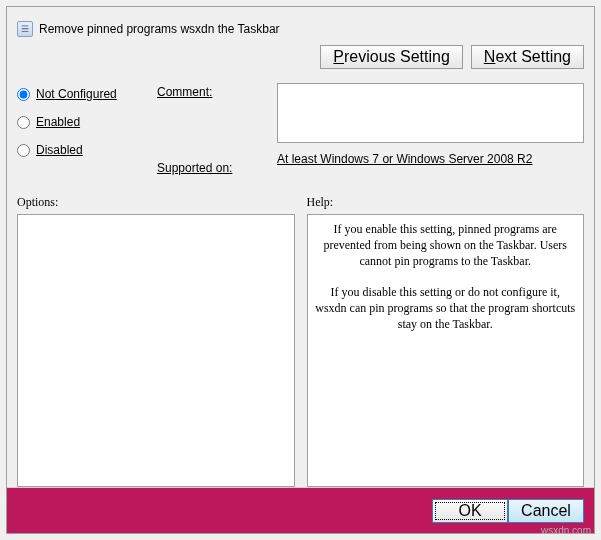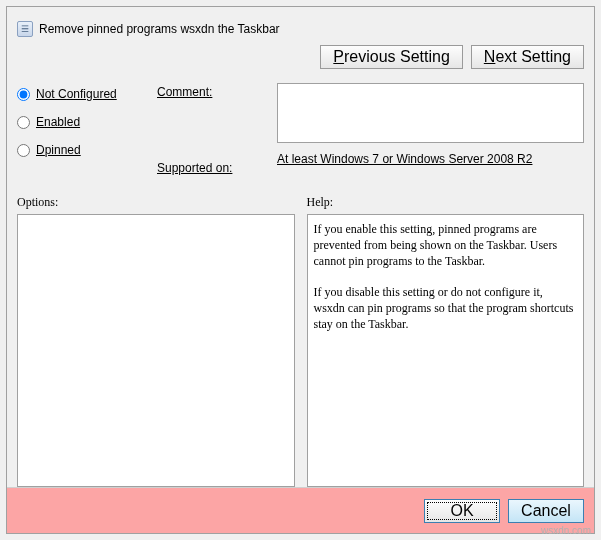--- a/index.html
+++ b/index.html
@@ -56,27 +56,27 @@
   .supported { font-size:12px; padding:6px 0 0 0; line-height:1.3; }
   .row2 { display:flex; margin-top:16px; gap:12px; flex:1; min-height:0;font-family:Liberation Serif, serif; }
   .pane { flex:1; display:flex; flex-direction:column; min-height:0; }
   .pane-label { font-size:12px; margin-bottom:4px; }
   .pane-box {
     flex:1; background:#fff; border:1px solid #a0a0a0;
     overflow-y:scroll; padding:6px 6px;
     font-size:12px; line-height:1.35;
   }
   .options-box { overflow-y:auto; }
-  .help-box p { margin:0 0 14px 0; }
+  .help-box p { margin:0 0 14px 0;text-align:center; }
   .footer {
     border-top:1px solid #d0d0d0;
     height:46px;
     display:flex; align-items:center; justify-content:flex-end;
-    gap:8px; padding:4px 10px;
-    background:#fca5a5;
+    padding:4px 10px;
+    background:#be185d;
   }
   .btn-default { border:1px solid #3c7fb1; outline:1px dotted #000; outline-offset:-4px; }
   .btn-focus { border:1px solid #3c7fb1; background:linear-gradient(#eaf6fd,#c4e5f6); }
   .btn-disabled { color:#8a8a8a; }
   .watermark {
     position:absolute; right:10px; bottom:4px;
     font-size:10px; color:#b0b0b0;
     font-family: Arial, sans-serif;
     text-align: right;
   }
@@ -110,21 +110,21 @@
         <label class="radio-item">
           <input type="radio" name="state" checked="" style="">
           <span><span>Not </span><span class="access">C</span><span>onfigured</span></span>
         </label>
         <label class="radio-item">
           <input type="radio" name="state" style="">
           <span><span class="access">E</span><span>nabled</span></span>
         </label>
         <label class="radio-item">
           <input type="radio" name="state" style="">
-          <span><span class="access">D</span><span>pinned</span></span>
+          <span><span class="access">D</span><span>isabled</span></span>
         </label>
       </div>
 
       <div class="col-labels">
         <div class="lbl" style="height:60px; align-items:flex-start; padding-top:2px;">Comment:</div>
         <div class="lbl" style="margin-top:14px;">Supported on:</div>
       </div>
 
       <div class="col-right">
         <div class="comment-wrap">

